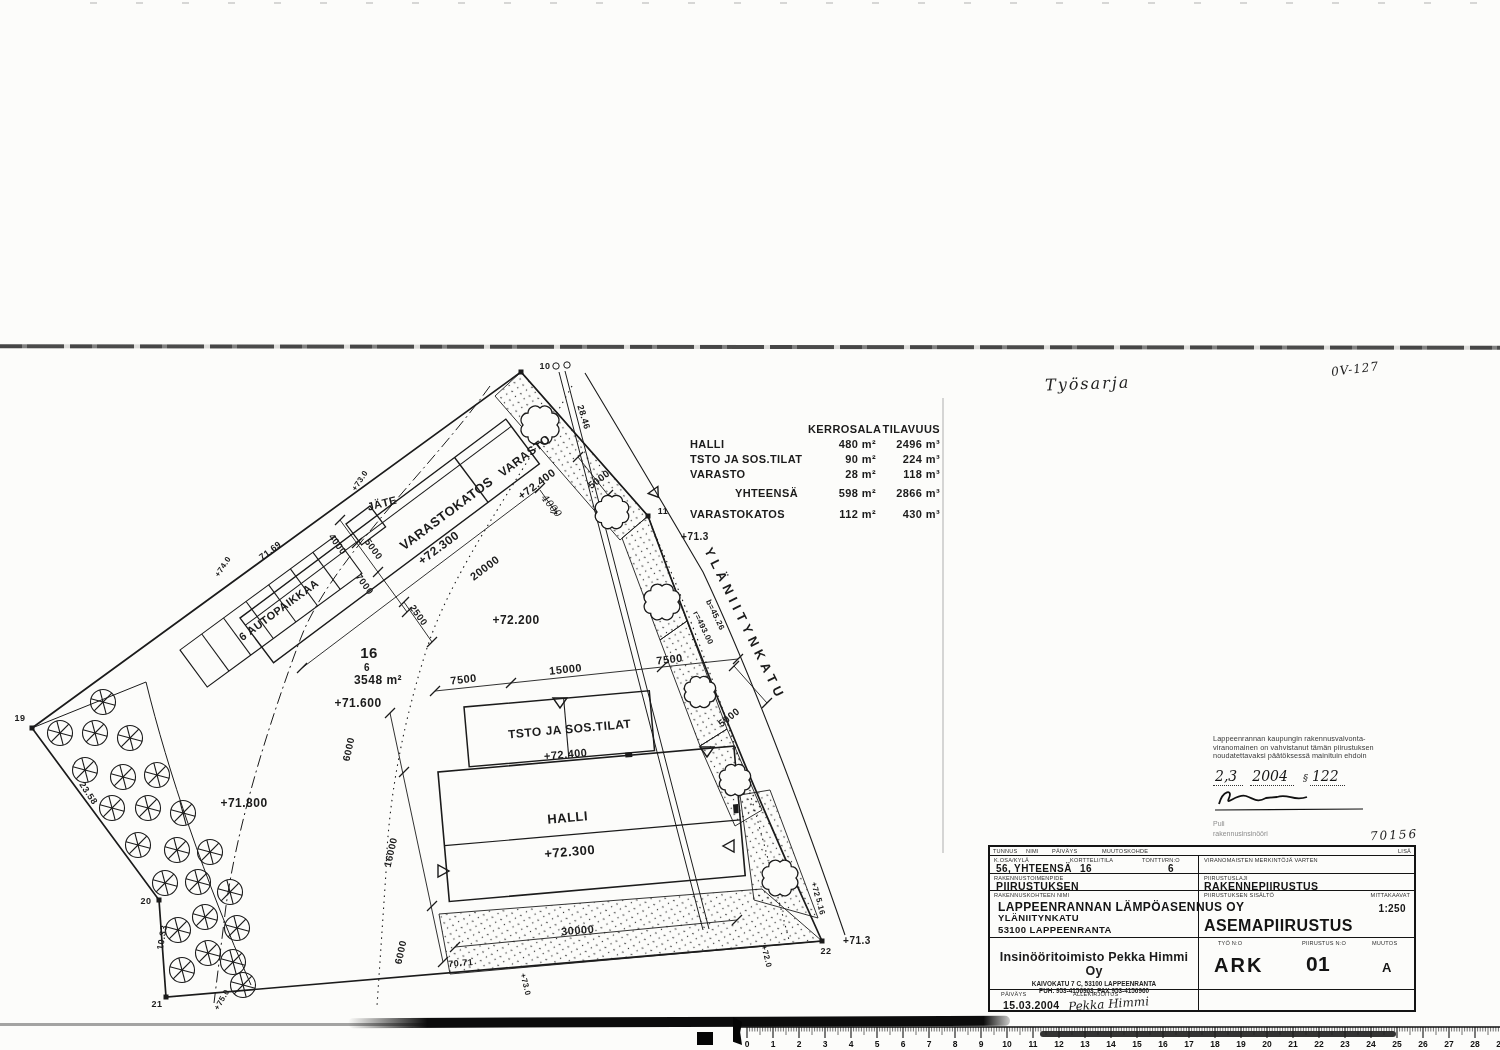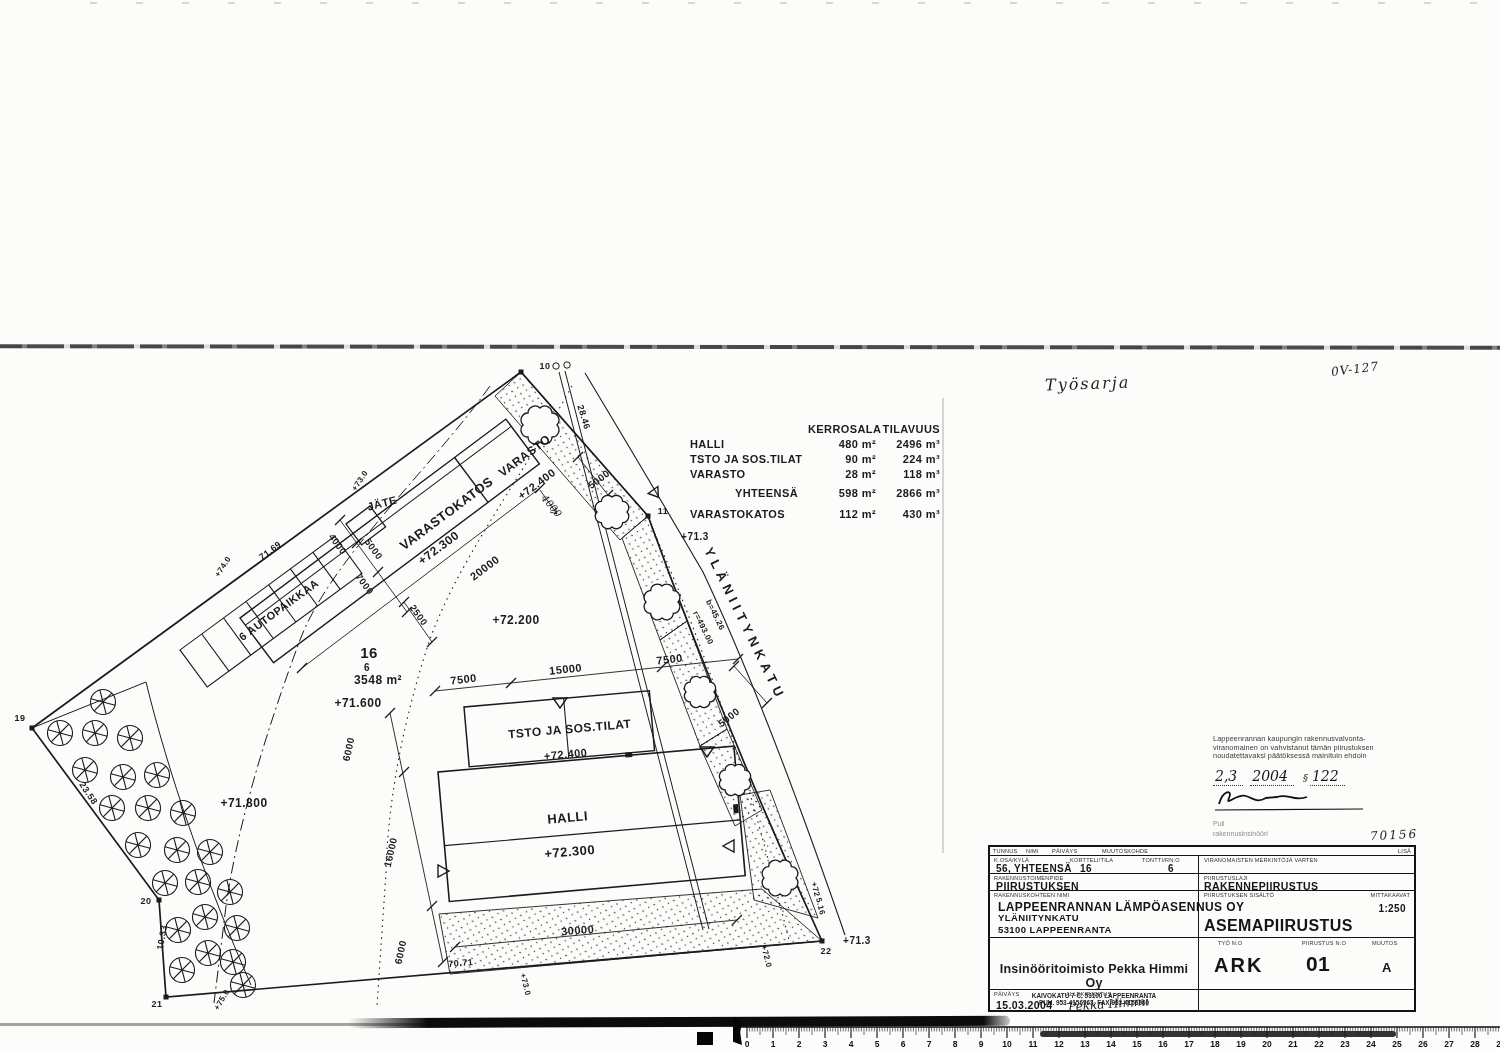--- a/index.html
+++ b/index.html
@@ -46,26 +46,26 @@
   .stamp .approval span{border-bottom:1.4px dotted #333;padding:0 6px 1px 2px;margin-right:7px;}
   .stamp .officer{margin-top:2px;color:#8d8d8d;font-size:7px;line-height:8px;}
   
   .tb{position:absolute;left:988px;top:845px;width:428px;height:167px;border:2.4px solid #141414;background:transparent;font-size:10px;}
   .tb .row{position:absolute;left:0;right:0;border-bottom:1.4px solid #141414;}
   .tb .r0{top:0;height:9px;}
   .tb .r1{top:9px;height:18px;}
   .tb .r2{top:27px;height:17px;}
   .tb .r3{top:44px;height:47px;}
   .tb .r4{top:91px;height:52px;}
-  .tb .r5{top:143px;height:24px;border-bottom:none;}
+  .tb .r5{top:143px;height:24px;border-bottom:none;margin-left:7px;}
   .tb .vdiv{position:absolute;left:208px;top:9px;bottom:0;width:0;border-left:1.5px solid #141414;}
   .tb-label{position:absolute;font-size:5.6px;color:#2f2f2f;letter-spacing:.2px;white-space:nowrap;}
   .tb-val{position:absolute;font-weight:700;color:#141414;white-space:nowrap;letter-spacing:.4px;}
   .tb .company{position:absolute;left:0;top:91px;width:208px;text-align:center;}
-  .tb .company .cname{font-size:12.5px;font-weight:700;margin-top:24px;letter-spacing:.2px;}
+  .tb .company .cname{font-size:12.5px;font-weight:700;margin-top:12px;letter-spacing:.2px;}
   .tb .company .caddr{font-size:6.4px;font-weight:700;color:#222;margin-top:2px;}
   .tb .sig{position:absolute;left:78px;top:150px;font-family:"DejaVu Serif",serif;font-style:italic;
      font-size:12px;color:#1e1e1e;transform:rotate(-4deg);white-space:nowrap;}
   
   .ruler{position:absolute;left:735px;top:1014px;width:772px;height:36px;}
 </style>
 </head>
 <body>
 
 <div class="page">

